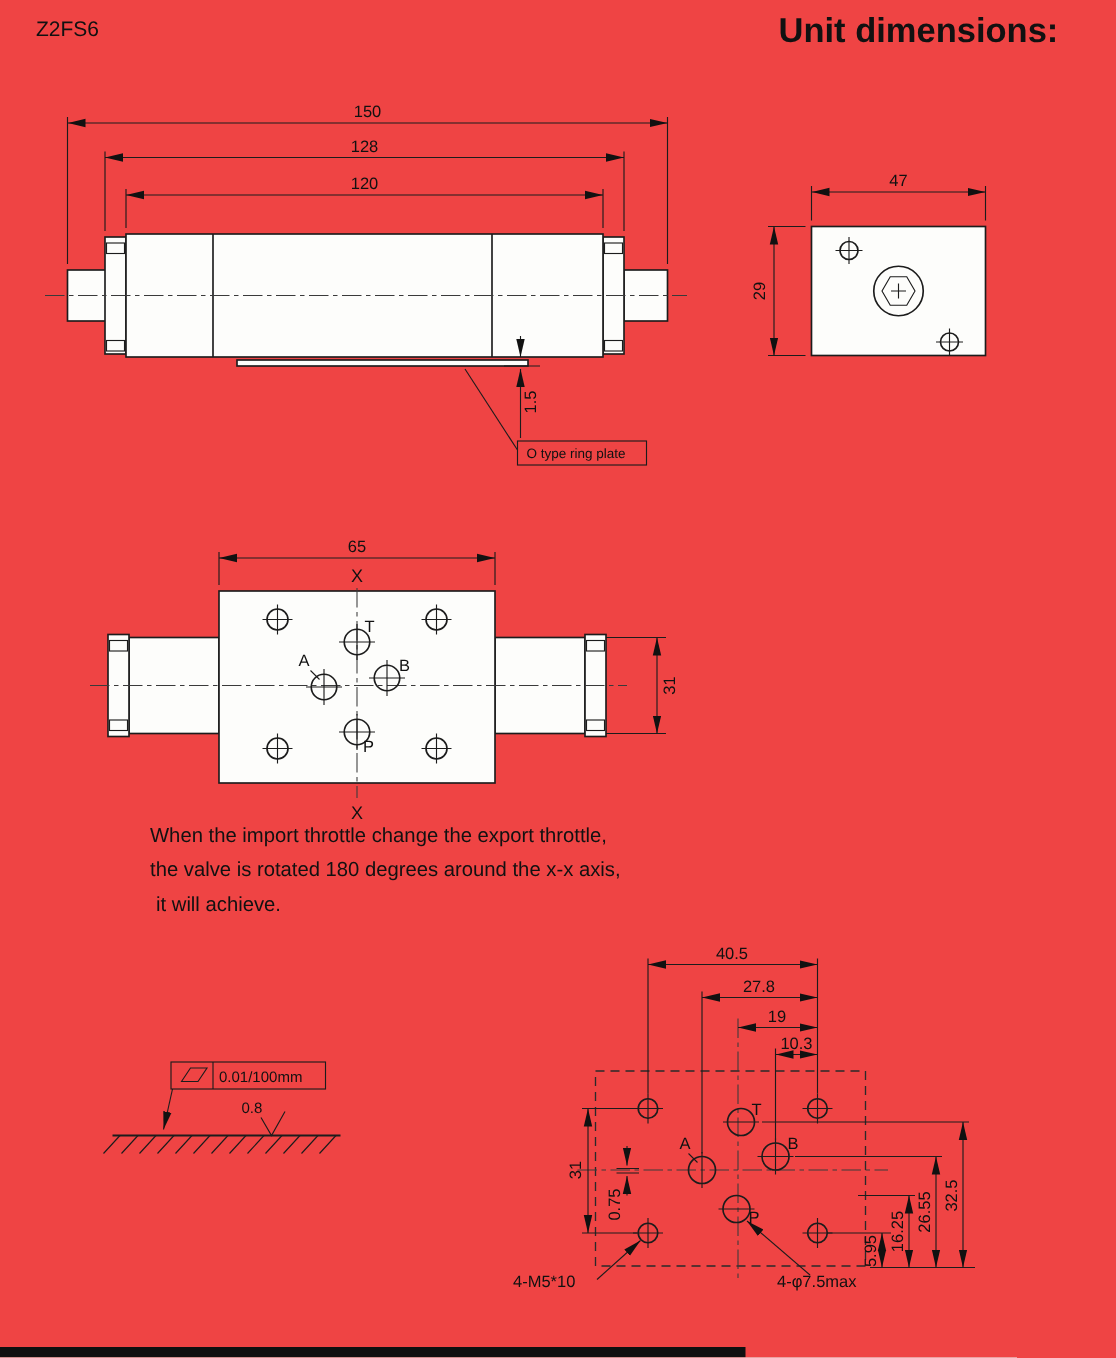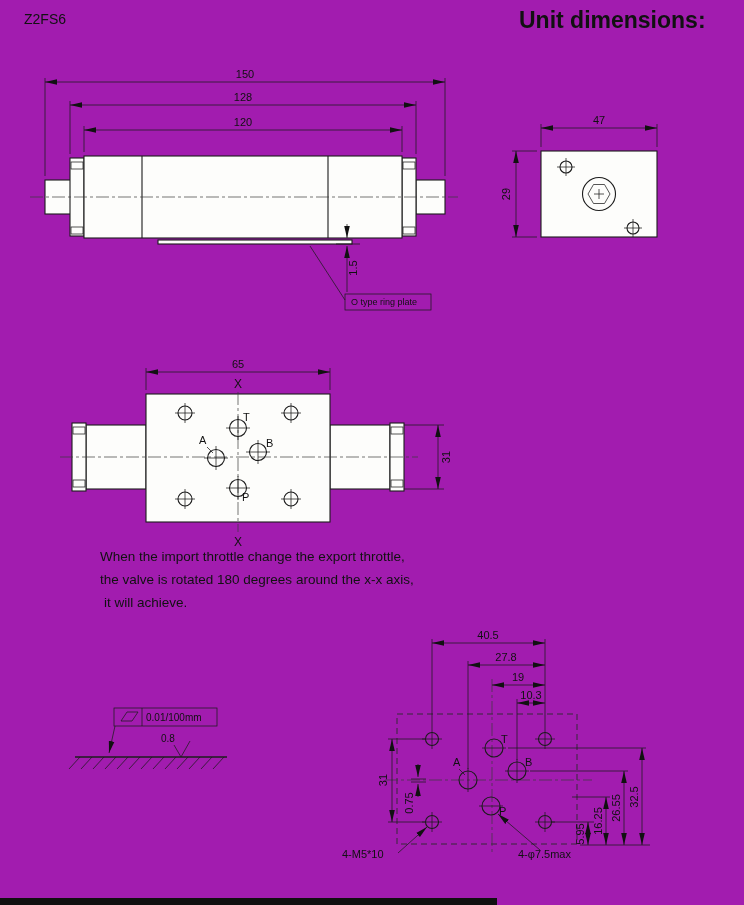--- a/index.html
+++ b/index.html
@@ -1,16 +1,16 @@
 <!DOCTYPE html>
 <html><head>
 <meta charset="utf-8">
 <style>
   html,body{margin:0;padding:0;background:#e9e9e9;}
-  .page{width:744px;height:905px;background:#a21caf;position:relative;margin:0 auto;overflow:hidden;}
+  .page{width:744px;height:905px;background:#ef4444;position:relative;margin:0 auto;overflow:hidden;}
   svg{display:block;}
   .ol{stroke:#1c1c1c;stroke-width:1.1;fill:#fdfdfb;}
   .oln{stroke:#1c1c1c;stroke-width:1.1;fill:none;}
   .tn{stroke:#1c1c1c;stroke-width:0.75;fill:none;}
   .cl{stroke:#3a3a3a;stroke-width:0.7;fill:none;stroke-dasharray:13 3 3 3;}
   .dsh{stroke:#2a2a2a;stroke-width:0.9;fill:none;stroke-dasharray:6 4;}
   text{font-family:"Liberation Sans","DejaVu Sans",sans-serif;fill:#111;}
   .t9{font-size:9px;}
   .t10{font-size:10px;}
   .t11{font-size:11px;}

